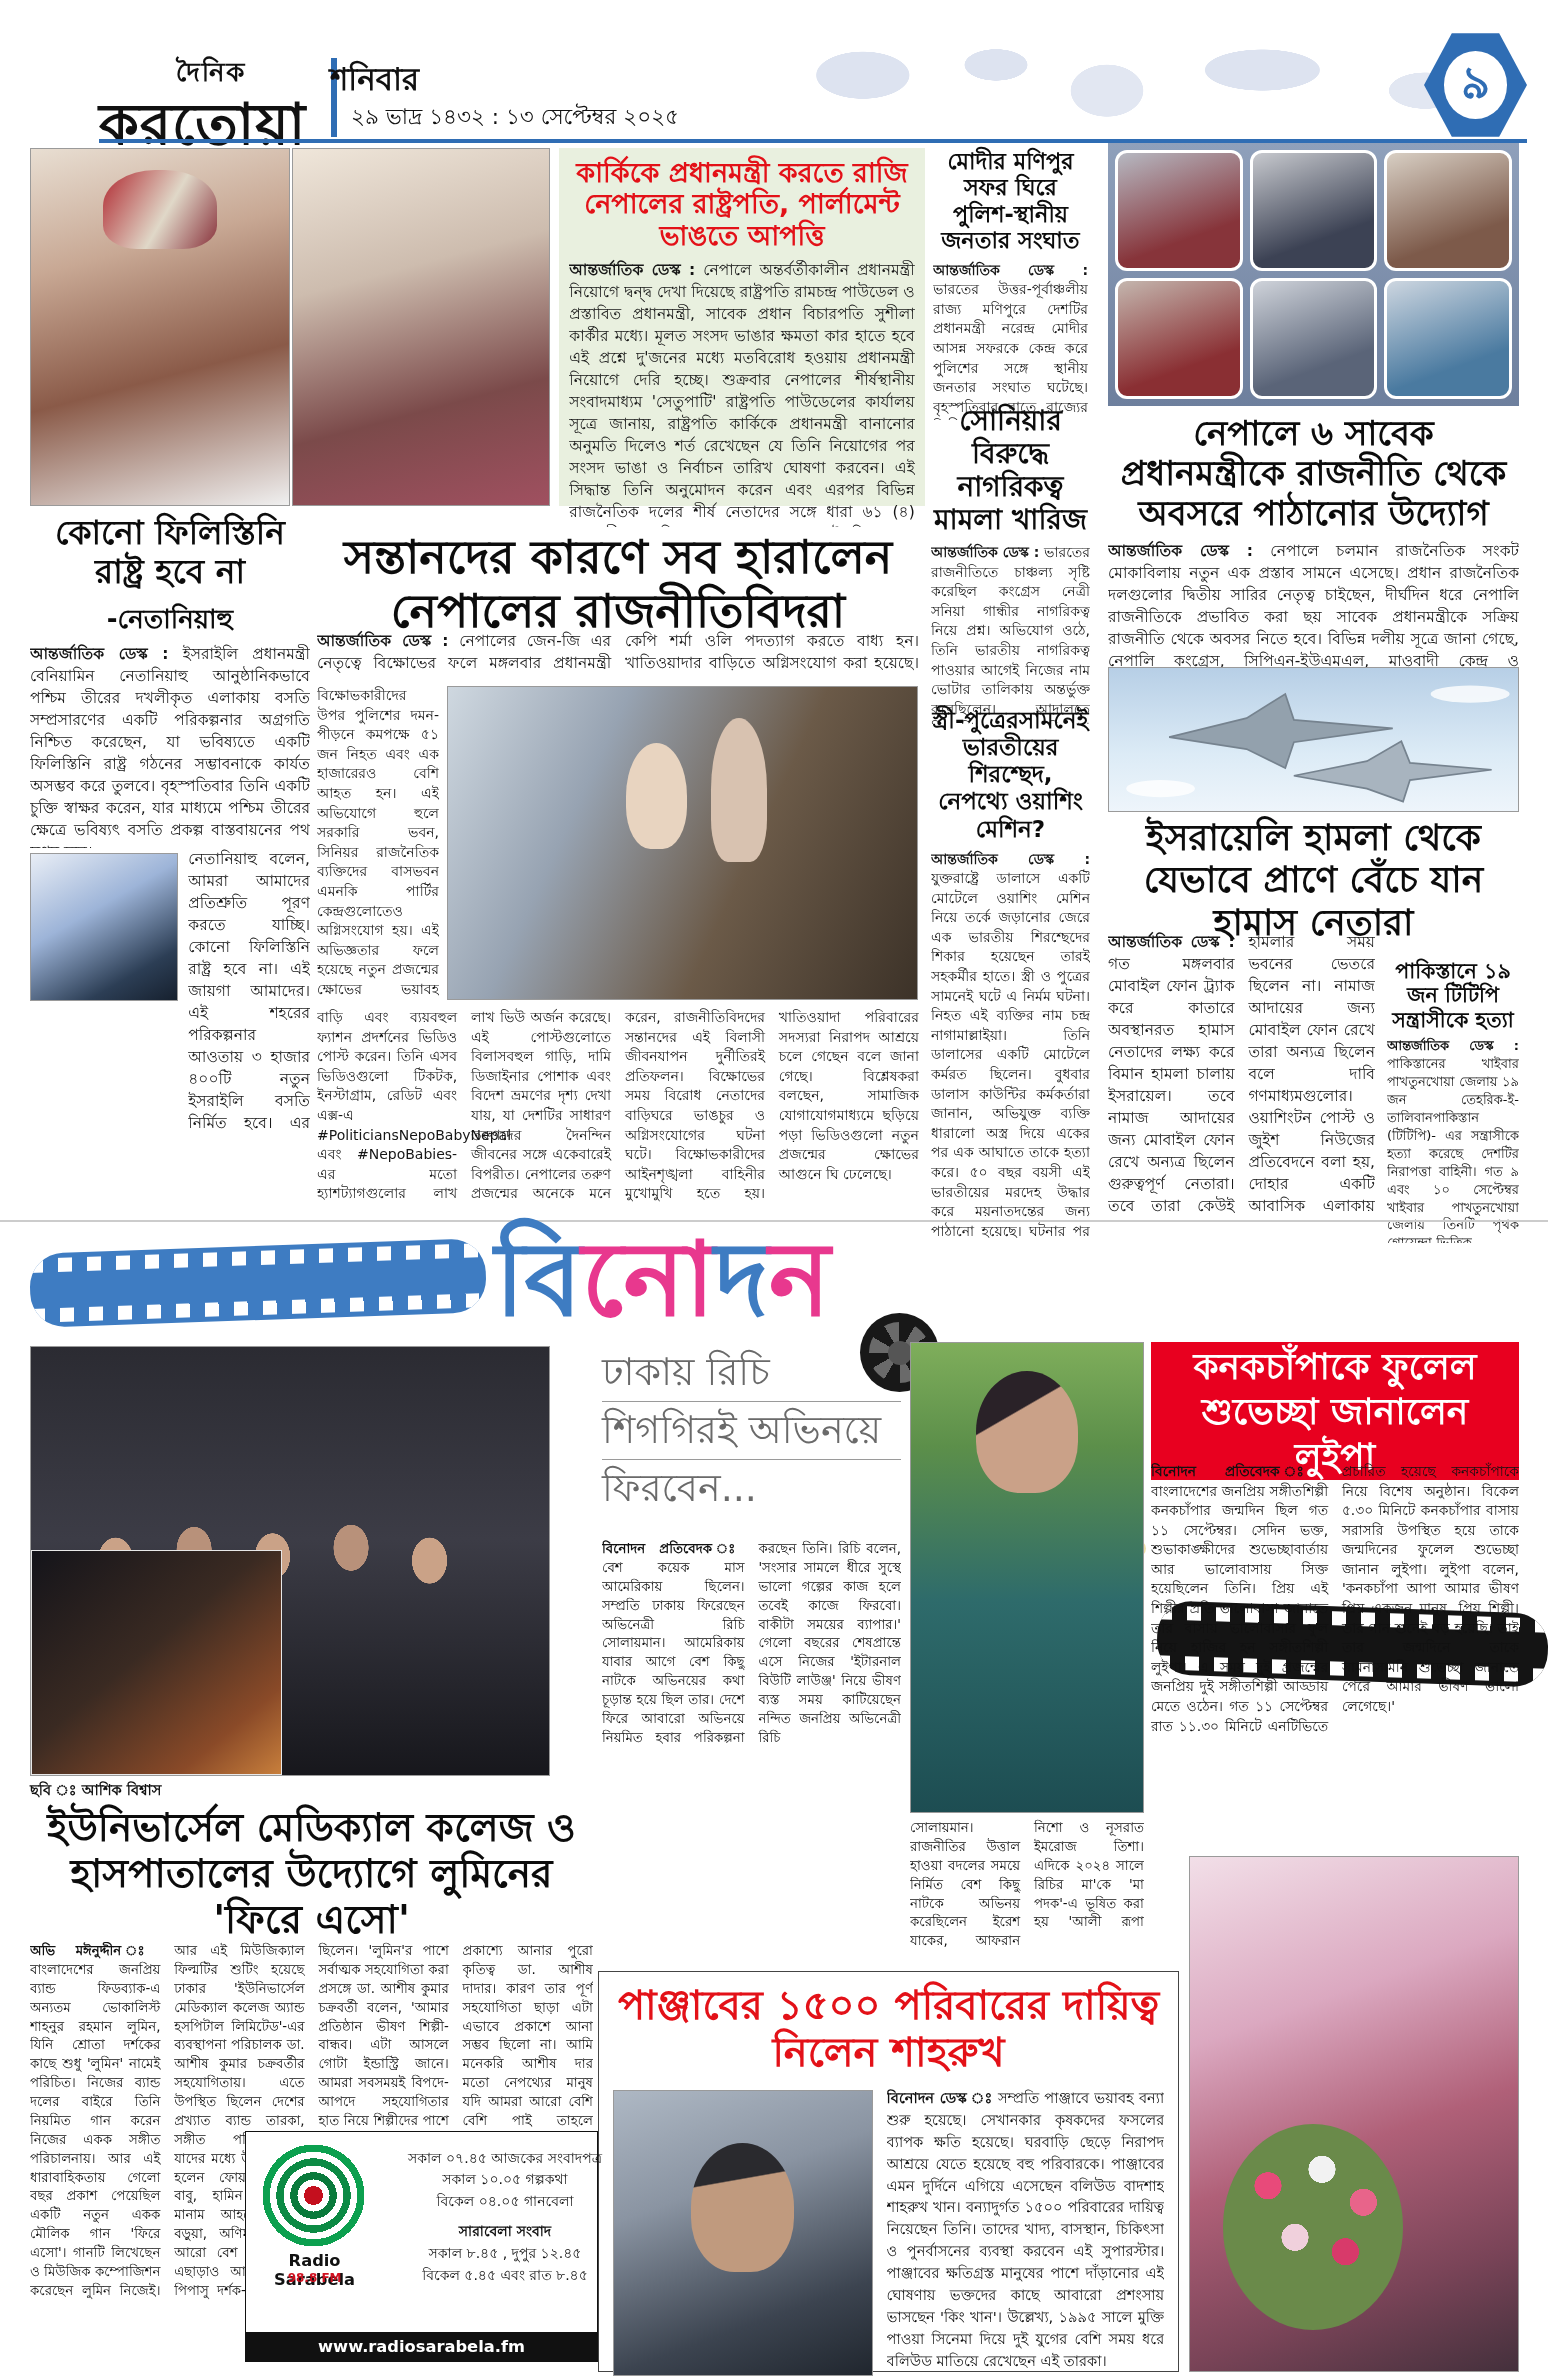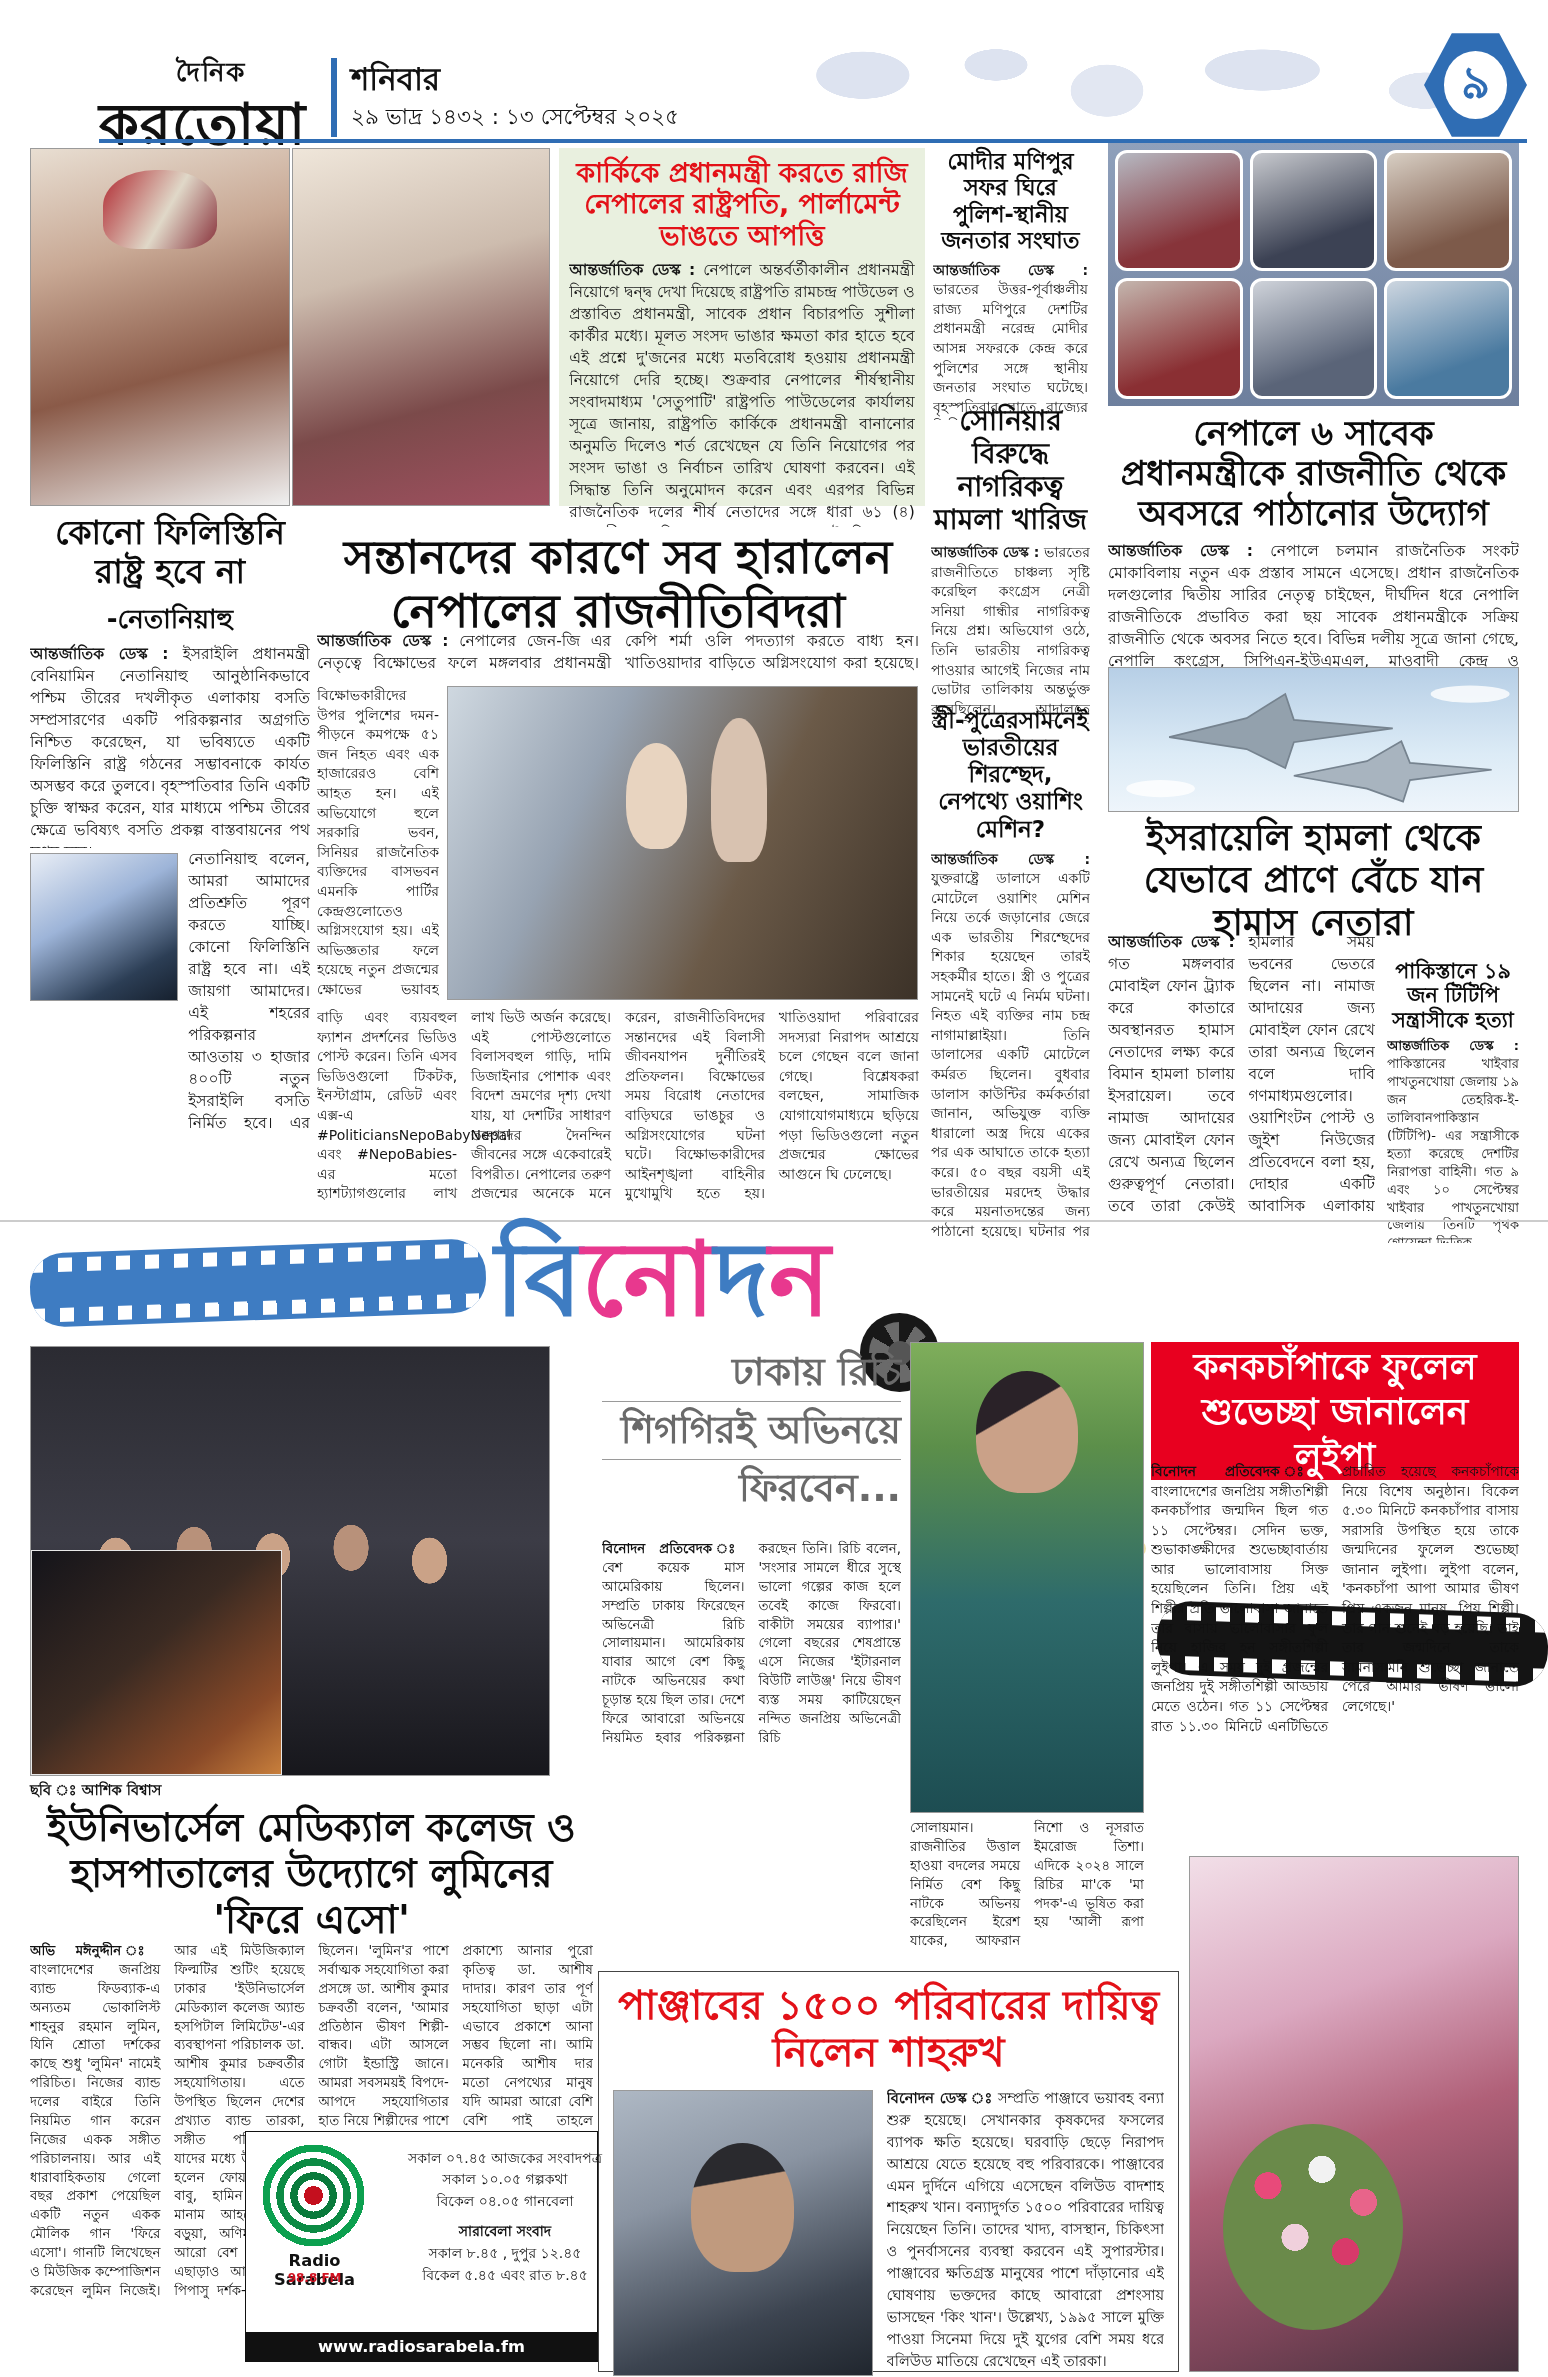--- a/index.html
+++ b/index.html
@@ -61,41 +61,41 @@
   .clap:after{content:"";position:absolute;top:8.6px;left:6.9px;right:6.9px;height:2.6px;background:#e8e8e8;box-shadow:0 10.3px 0 #e8e8e8;}
   .pop{width:52px;height:62px;background:repeating-linear-gradient(90deg,#d81d2a 0 7.7px,#ffffff 7.7px 15.5px);
        border-radius:3.4px 3.4px 6.9px 6.9px;position:relative;}
   .pop:before{content:"";position:absolute;top:-13.8px;left:-3.4px;right:-3.4px;height:17px;border-radius:8.6px;
        background:radial-gradient(circle at 20% 60%,#f6e7b0 5.2px,transparent 6px),
                   radial-gradient(circle at 50% 40%,#f2dd9c 6.9px,transparent 7.7px),
                   radial-gradient(circle at 80% 60%,#f6e7b0 5.2px,transparent 6px),#efe0a8;}
   
   .redbox{background:#e8001f;color:#fff;display:flex;align-items:center;justify-content:center;
           text-align:center;font-weight:bold;line-height:1.25;margin-top:28px;}
-  .richie-line{color:#6a6a6a;font-weight:bold;text-align:right;font-size:38px;line-height:1.5;
+  .richie-line{color:#6a6a6a;font-weight:normal;text-align:left;font-size:38px;line-height:1.5;
                border-bottom:1.7px solid #9a9a9a;}
   .radiobox{border:1.7px solid #111;background:#fff;}
   .radio-logo{border-radius:50%;background:
      radial-gradient(circle,#c40f1e 0 13%,#ffffff 13% 22%,#0a7a3c 22% 32%,#ffffff 32% 41%,#0c8a44 41% 51%,
      #ffffff 51% 60%,#0ca04f 60% 70%,transparent 70%);}
   .urlbar{background:#111;color:#fff;font-size:16.3px;font-weight:bold;display:flex;align-items:center;justify-content:center;}
   .srkbox{border:1.3px solid #444;}
   p{margin:0;}
 </style>
 </head>
 <body>
 
 <div class="page">
 
   <div class="abs" style="left:99px;top:52px;width:224px;">
     <div class="mast-top" style="text-align:center;">দৈনিক</div>
     <div class="mast-main">করতোয়া</div>
   </div>
   <div class="abs vrule" style="left:331px;top:58px;width:6px;height:79px;"></div>
-  <div class="abs" style="left:351px;top:55px;font-size:31px;font-weight:bold;">শনিবার</div>
+  <div class="abs" style="left:330px;top:55px;font-size:31px;font-weight:bold;">শনিবার</div>
   <div class="abs" style="left:351px;top:100px;font-size:21.5px;">২৯ ভাদ্র ১৪৩২ : ১৩ সেপ্টেম্বর ২০২৫</div>
   <div class="abs map" style="left:774px;top:34px;width:740px;height:103px;"></div>
   <div class="abs hex" style="left:1424px;top:30px;width:103px;height:110px;">
     <div class="hex-in">৯</div>
   </div>
   <div class="abs" style="left:99px;top:139px;width:1428px;height:4.3px;background:#2f6db4;"></div>
 
   <div class="abs photo" style="left:30px;top:148px;width:260px;height:358px;background:linear-gradient(165deg,#e8ded2 0%,#c8a894 30%,#8a5a48 62%,#f0f0f0 100%);">
     <div style="position:absolute;left:28%;top:6%;width:44%;height:22%;border-radius:46% 46% 30% 30%;background:linear-gradient(120deg,#b02830,#e0d8c8 55%,#88303a);"></div>
   </div>

